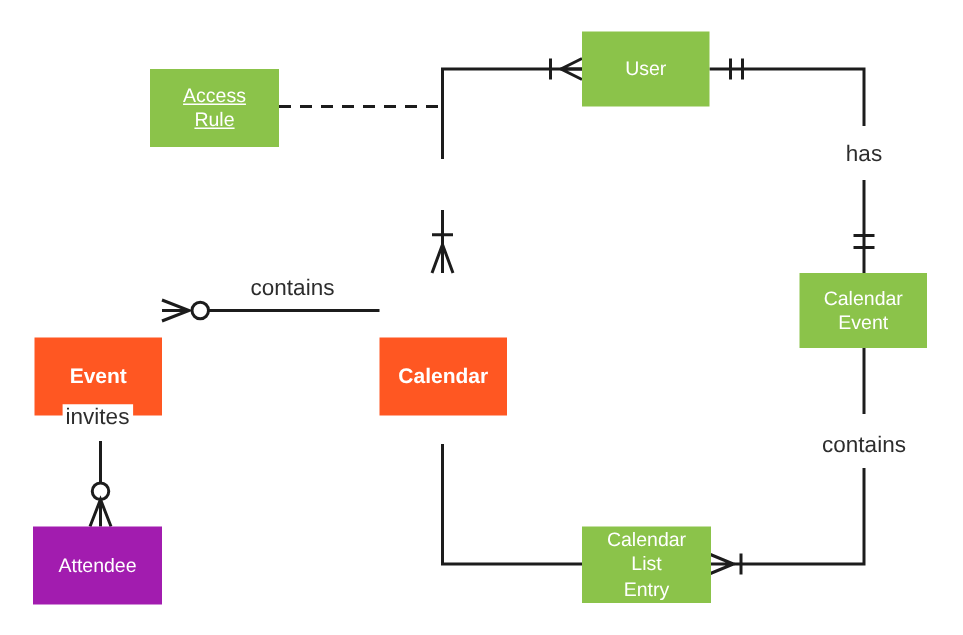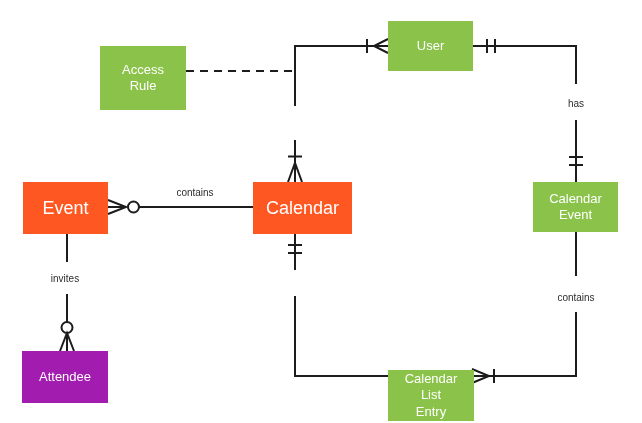--- a/index.html
+++ b/index.html
@@ -6,33 +6,33 @@
   .canvas{
     position:relative;width:642px;height:423px;background:#ffffff;
     font-family:"Liberation Sans",sans-serif;overflow:hidden;
   }
   .wires{position:absolute;left:0;top:0;width:642px;height:423px;}
   .entity{
     position:absolute;display:flex;align-items:center;justify-content:center;
     text-align:center;color:#ffffff;font-size:13px;line-height:1.25;
     box-sizing:border-box;padding:2px 21px;
   }
-  .entity.orange{font-weight:normal;font-size:18px;}
+  .entity.orange{font-weight:bold;font-size:14px;margin-top:43px;}
   .rel-label{
     position:absolute;transform:translate(-50%,-50%);
-    color:#2d2d2d;font-size:10px;white-space:nowrap;background:#ffffff;
+    color:#2d2d2d;font-size:15px;white-space:nowrap;background:#ffffff;
     padding:0 2px;
   }
   
   .e-event{left:23px;top:182px;width:85px;height:52px;}
-  .e-calendar{left:253px;top:182px;width:99px;height:52px;}
-  .e-access-rule{left:100px;top:46px;width:86px;height:64px;}
+  .e-calendar{left:253px;top:182px;width:85px;height:52px;}
+  .e-access-rule{left:100px;top:46px;width:86px;height:52px;text-decoration:underline;}
   .e-user{left:388px;top:21px;width:85px;height:50px;}
   .e-calendar-list{left:533px;top:182px;width:85px;height:50px;}
-  .e-calendar-list-entry{left:388px;top:370px;width:86px;height:51px;}
+  .e-calendar-list-entry{left:388px;top:351px;width:86px;height:51px;}
   .e-attendee{left:22px;top:351px;width:86px;height:52px;}
   
   .l-contains-events{left:195px;top:192px;}
   .l-invites{left:65px;top:278px;}
   .l-has-access-to{left:296px;top:125px;}
   .l-has{left:576px;top:103px;}
   .l-contains-entries{left:576px;top:297px;}
   .l-references{left:296px;top:283px;}
 </style>
 </head>

